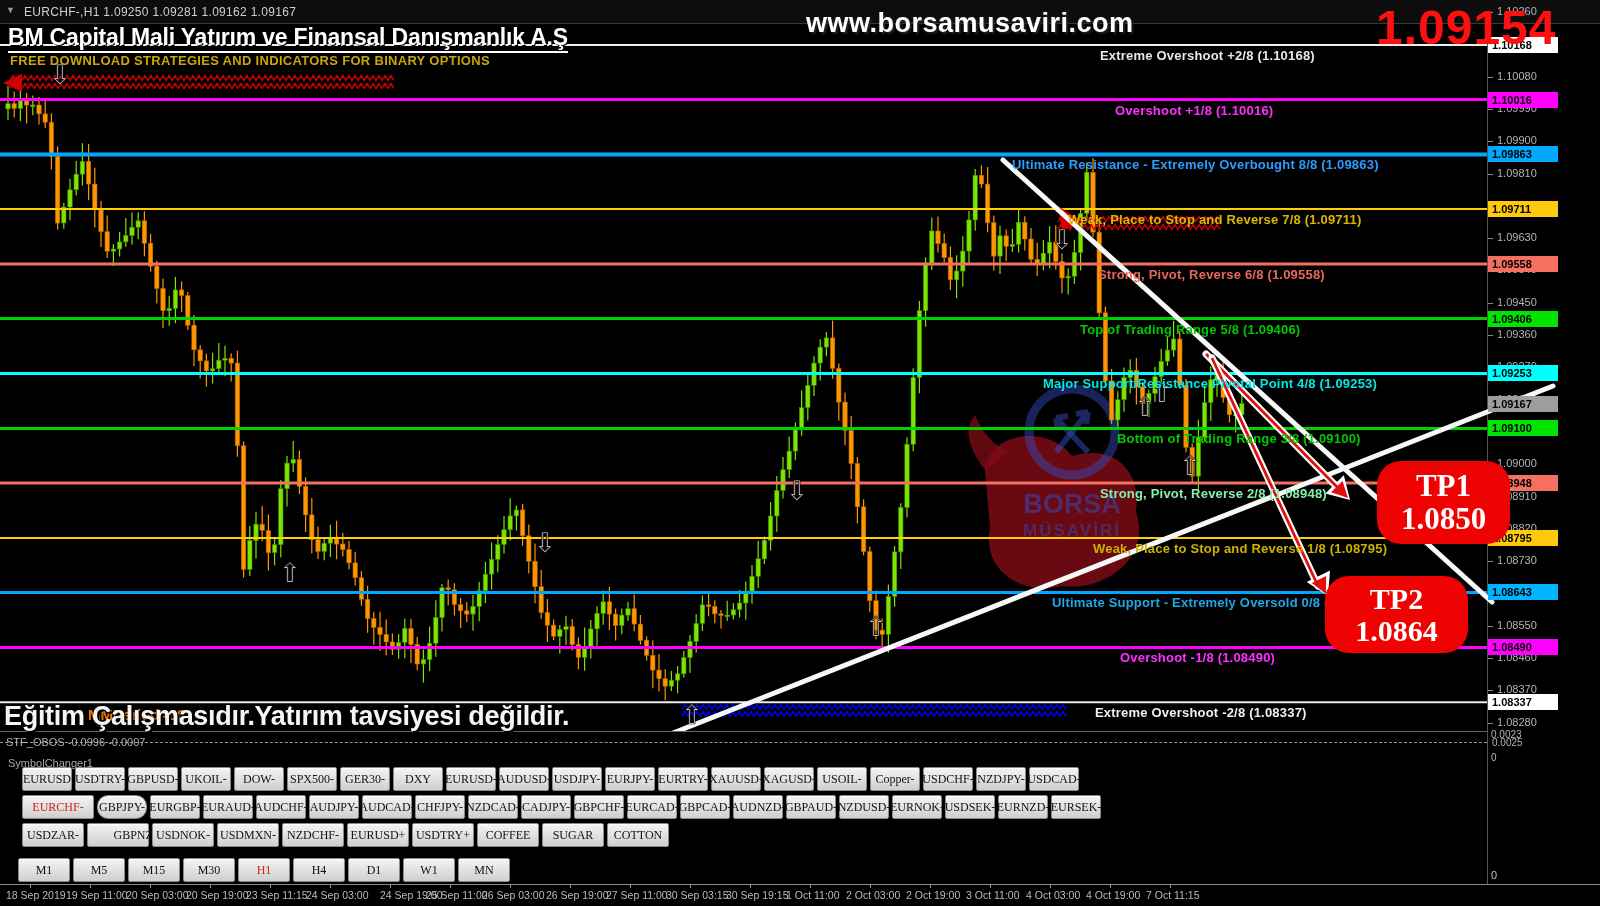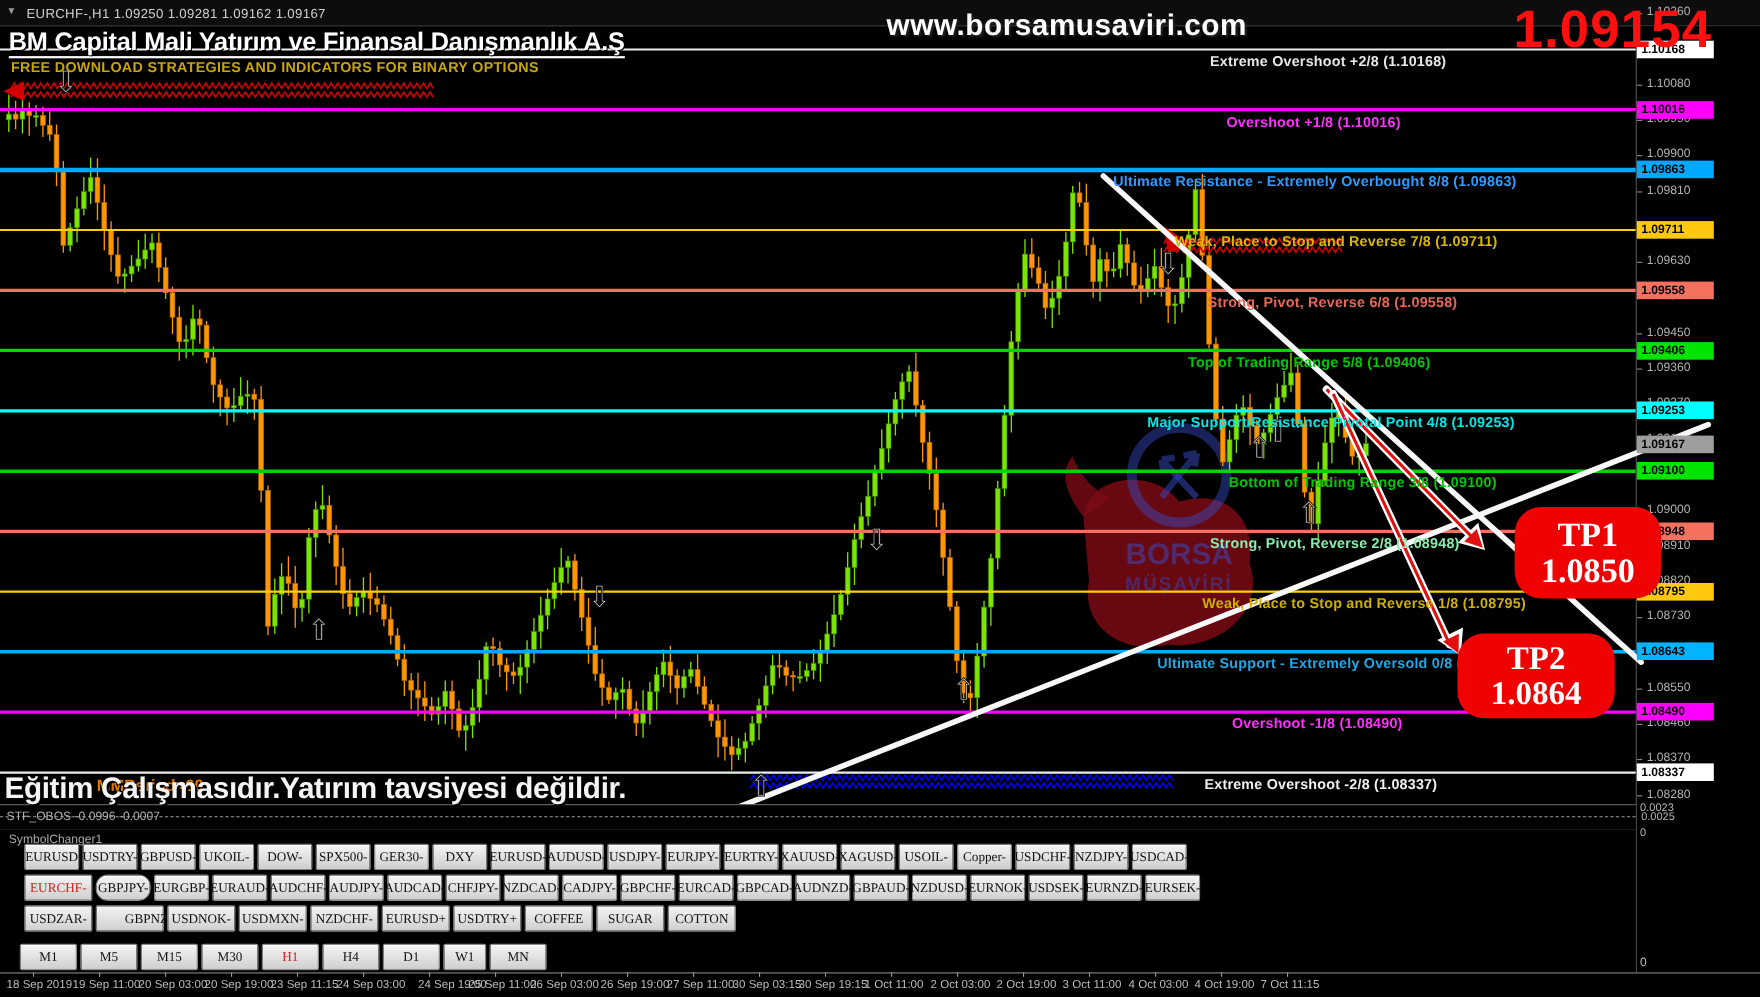--- a/index.html
+++ b/index.html
@@ -650,21 +650,21 @@
         <div class="btn" style="width: 50px;">EURTRY-</div>
         <div class="btn" style="width: 50px;">XAUUSD-</div>
         <div class="btn" style="width: 50px;">XAGUSD-</div>
         <div class="btn" style="width: 50px;">USOIL-</div>
         <div class="btn" style="width: 50px;">Copper-</div>
         <div class="btn" style="width: 50px;">USDCHF-</div>
         <div class="btn" style="width: 50px;">NZDJPY-</div>
         <div class="btn" style="width: 50px;">USDCAD-</div>
       </div>
     <div class="btn-row" id="row2" style="top:41px;">
-        <div class="btn active" style="width: 62px;">EURCHF-</div>
+        <div class="btn active" style="width: 72px;">EURCHF-</div>
         <div class="btn" style="width: 50px; border-radius: 11px;">GBPJPY-</div>
         <div class="btn" style="width: 50px;">EURGBP-</div>
         <div class="btn" style="width: 50px;">EURAUD-</div>
         <div class="btn" style="width: 50px;">AUDCHF-</div>
         <div class="btn" style="width: 50px;">AUDJPY-</div>
         <div class="btn" style="width: 50px;">AUDCAD-</div>
         <div class="btn" style="width: 50px;">CHFJPY-</div>
         <div class="btn" style="width: 50px;">NZDCAD-</div>
         <div class="btn" style="width: 50px;">CADJPY-</div>
         <div class="btn" style="width: 50px;">GBPCHF-</div>
@@ -691,21 +691,21 @@
         <div class="btn" style="width: 62px;">COTTON</div>
       </div>
     <div class="btn-row" id="tf-row" style="top:104px;left:18px;">
         <div class="btn" style="width: 52px;">M1</div>
         <div class="btn" style="width: 52px;">M5</div>
         <div class="btn" style="width: 52px;">M15</div>
         <div class="btn" style="width: 52px;">M30</div>
         <div class="btn active" style="width: 52px;">H1</div>
         <div class="btn" style="width: 52px;">H4</div>
         <div class="btn" style="width: 52px;">D1</div>
-        <div class="btn" style="width: 39px;">W1</div>
+        <div class="btn" style="width: 52px;">W1</div>
         <div class="btn" style="width: 52px;">MN</div>
       </div>
   </div>
 
   <div id="time-axis">
       <div class="time-tick" style="left: 30px;"></div>
       <div class="time-label" style="left: 6px;">18 Sep 2019</div>
       <div class="time-tick" style="left: 90px;"></div>
       <div class="time-label" style="left: 66px;">19 Sep 11:00</div>
       <div class="time-tick" style="left: 150px;"></div>

